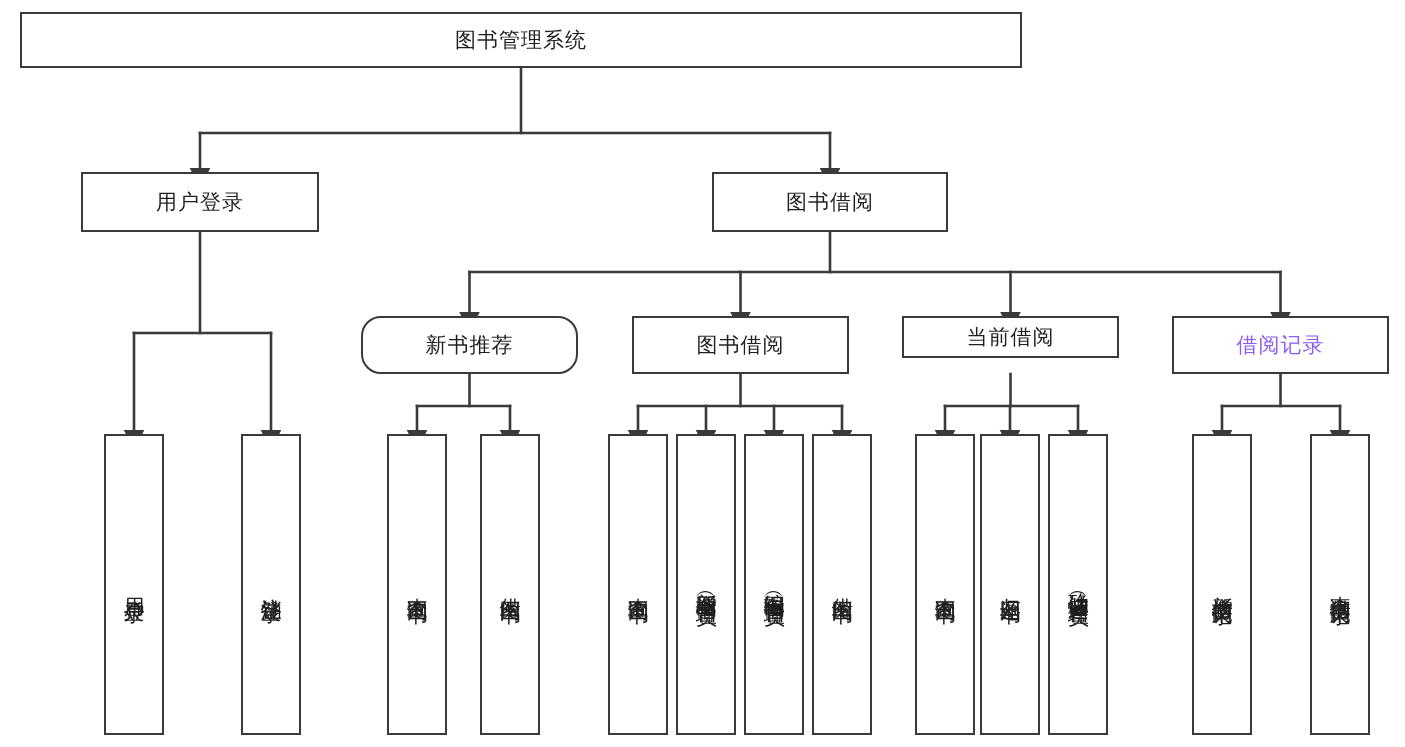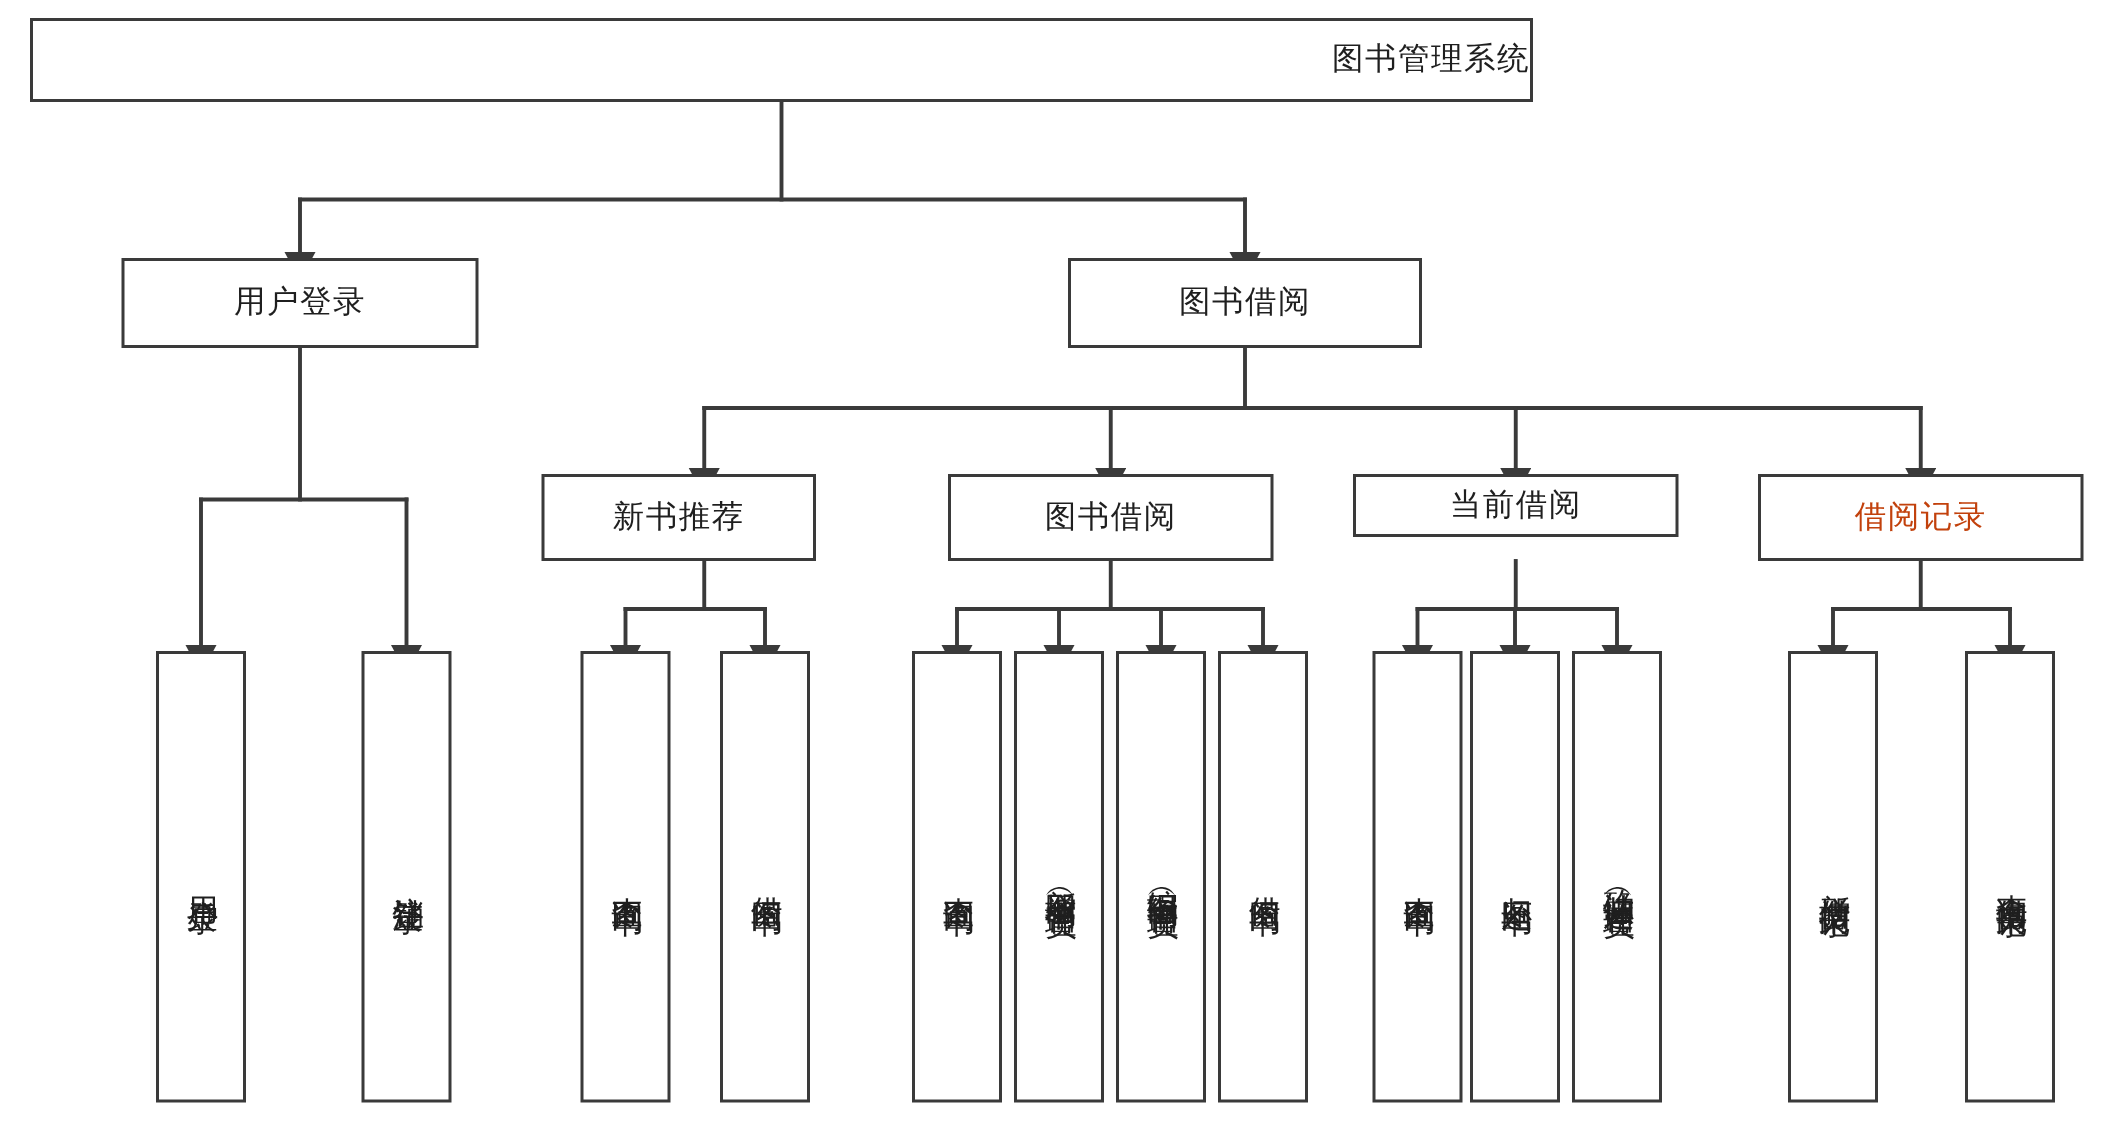--- a/index.html
+++ b/index.html
@@ -112,39 +112,39 @@
         <path d="M1010,406 L1010,433" marker-end="url(#arrow-head)"></path>
         <path d="M1078,406 L1078,433" marker-end="url(#arrow-head)"></path>
         <path d="M1280.5,374 L1280.5,406"></path>
         <path d="M1222,406 L1340,406"></path>
         <path d="M1222,406 L1222,433" marker-end="url(#arrow-head)"></path>
         <path d="M1340,406 L1340,433" marker-end="url(#arrow-head)"></path>
       </g>
   </svg>
 
   <div id="nodes-layer">
-      <div class="node-box horizontal" style="left: 20px; top: 12px; width: 1002px; height: 56px; border-color: rgb(58, 58, 58); color: rgb(31, 31, 31); justify-content: flex-end;">
+      <div class="node-box horizontal" style="left: 20px; top: 12px; width: 1002px; height: 56px; border-color: rgb(58, 58, 58); color: rgb(31, 31, 31);">
         <span class="node-label">图书管理系统</span>
       </div>
       <div class="node-box horizontal" style="left: 81px; top: 172px; width: 238px; height: 60px; border-color: rgb(58, 58, 58); color: rgb(31, 31, 31);">
         <span class="node-label">用户登录</span>
       </div>
       <div class="node-box horizontal" style="left: 712px; top: 172px; width: 236px; height: 60px; border-color: rgb(58, 58, 58); color: rgb(31, 31, 31);">
         <span class="node-label">图书借阅</span>
       </div>
-      <div class="node-box horizontal" style="left: 361px; top: 316px; width: 183px; height: 58px; border-color: rgb(58, 58, 58); color: rgb(31, 31, 31);">
+      <div class="node-box horizontal" style="left: 361px; top: 316px; width: 217px; height: 58px; border-color: rgb(58, 58, 58); color: rgb(31, 31, 31); border-radius: 20px;">
         <span class="node-label">新书推荐</span>
       </div>
       <div class="node-box horizontal" style="left: 632px; top: 316px; width: 217px; height: 58px; border-color: rgb(58, 58, 58); color: rgb(31, 31, 31);">
         <span class="node-label">图书借阅</span>
       </div>
       <div class="node-box horizontal" style="left: 902px; top: 316px; width: 217px; height: 42px; border-color: rgb(58, 58, 58); color: rgb(31, 31, 31);">
         <span class="node-label">当前借阅</span>
       </div>
-      <div class="node-box horizontal" style="left: 1172px; top: 316px; width: 217px; height: 58px; border-color: rgb(58, 58, 58); color: #c2410c;">
+      <div class="node-box horizontal" style="left: 1172px; top: 316px; width: 217px; height: 58px; border-color: rgb(58, 58, 58); color: #8b5cf6;">
         <span class="node-label">借阅记录</span>
       </div>
       <div class="node-box vertical" style="left: 104px; top: 434px; width: 60px; height: 301px; border-color: rgb(58, 58, 58); color: rgb(31, 31, 31);">
         <span class="node-label">用户登录</span>
       </div>
       <div class="node-box vertical" style="left: 241px; top: 434px; width: 60px; height: 301px; border-color: rgb(58, 58, 58); color: rgb(31, 31, 31);">
         <span class="node-label">注销登录</span>
       </div>
       <div class="node-box vertical" style="left: 387px; top: 434px; width: 60px; height: 301px; border-color: rgb(58, 58, 58); color: rgb(31, 31, 31);">
         <span class="node-label">查询图书</span>

